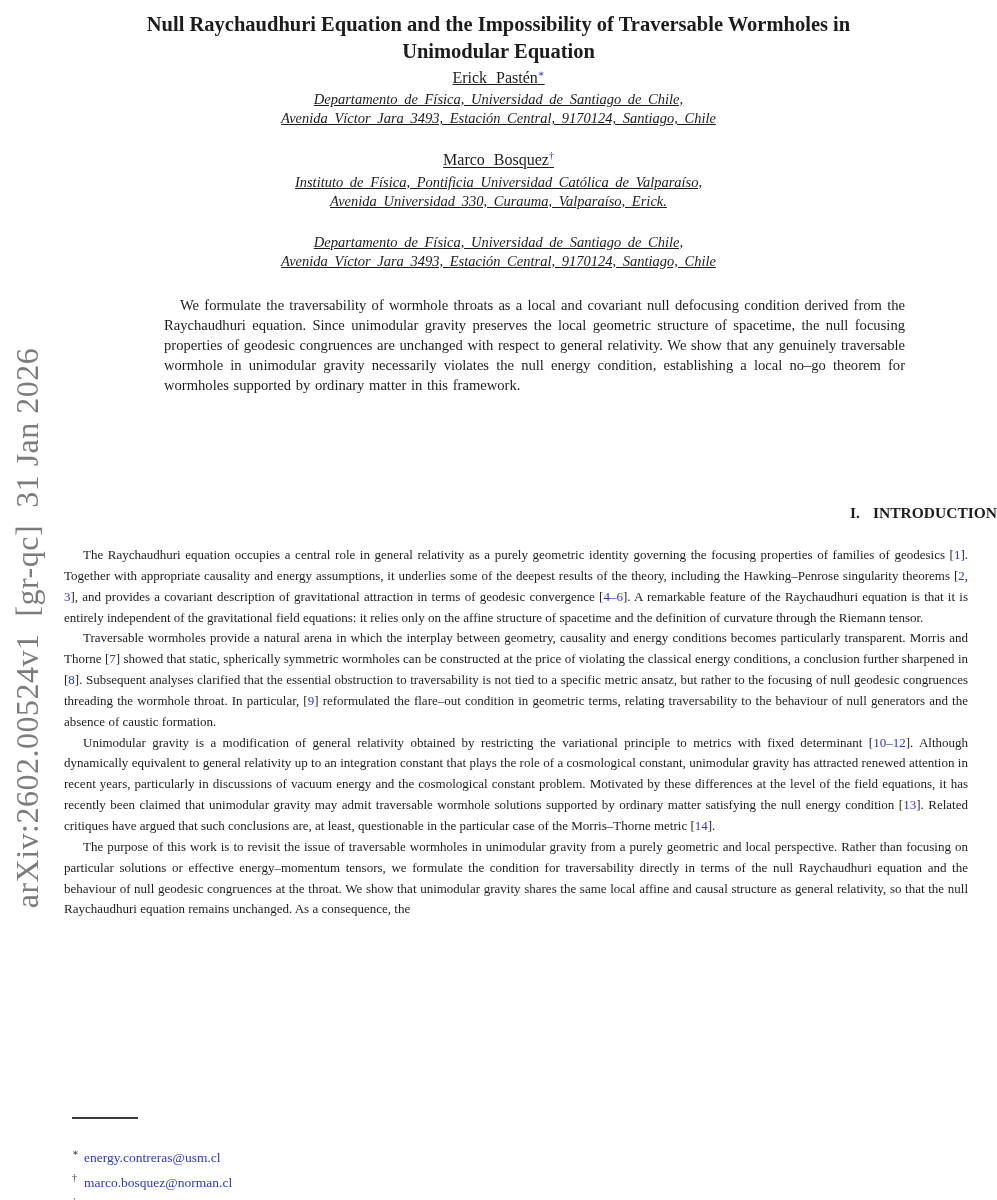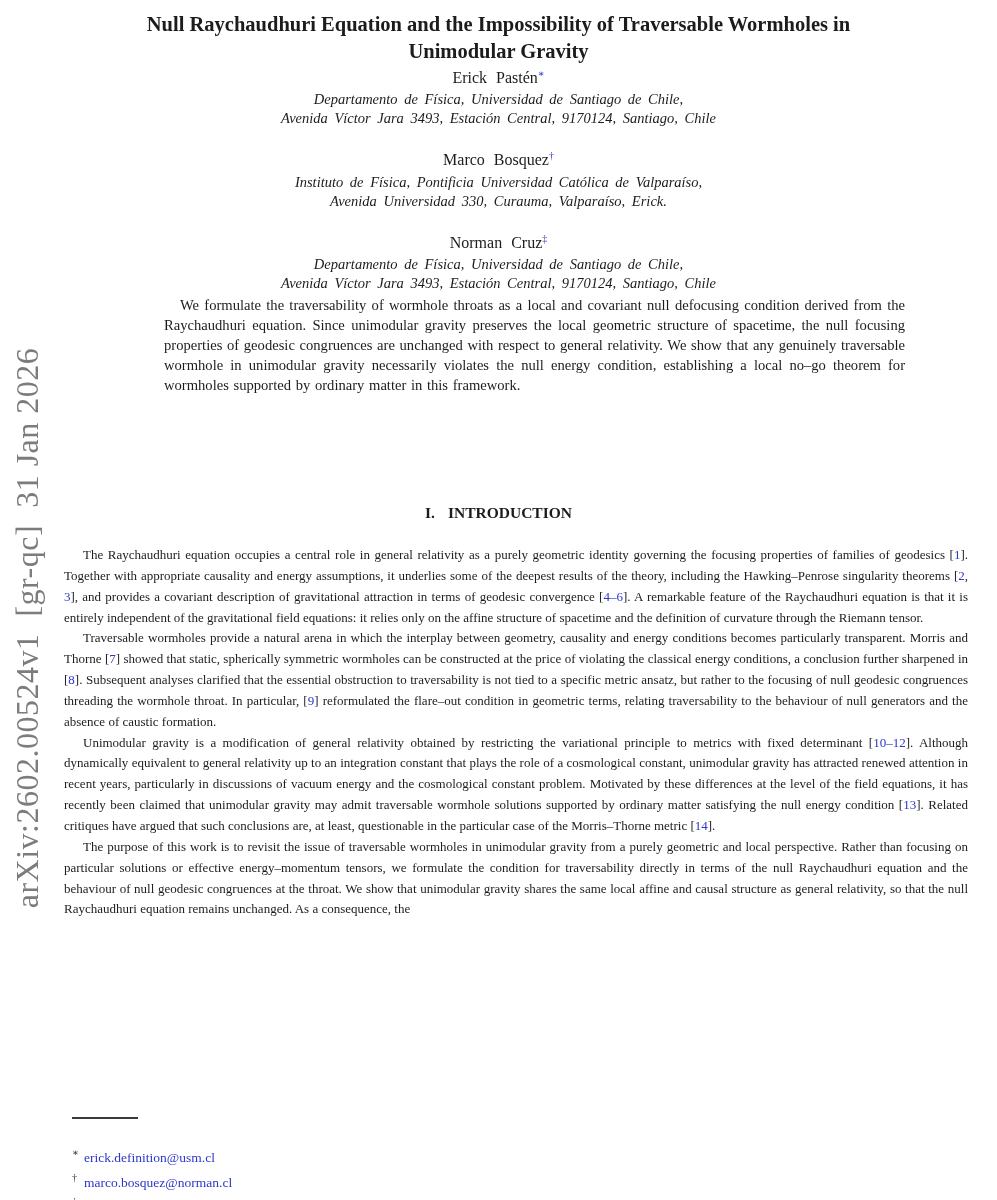--- a/index.html
+++ b/index.html
@@ -21,32 +21,32 @@
     white-space:pre;font-size:32px;color:var(--watermark-color);
     letter-spacing:0.5px;
   }
   .title{
     position:absolute;top:11px;left:48px;width:901px;
     text-align:center;font-weight:bold;font-size:20.5px;line-height:27px;
   }
   .authors{
     position:absolute;top:68px;left:0;width:997px;text-align:center;
   }
-  .author-block{margin-bottom:22px;}
+  .author-block{margin-bottom:22px;text-decoration:underline;}
   .author-name{font-size:16px;word-spacing:5px;margin-bottom:3px;}
   .author-name sup{color:var(--link-color);font-size:10px;}
   .affiliation{font-style:italic;font-size:14.5px;line-height:19px;word-spacing:3px;}
   .abstract{
     position:absolute;top:295px;left:164px;width:741px;
     text-align:justify;font-size:14.6px;line-height:20px;text-indent:16px;
     word-spacing:1px;
   }
   .section-heading{
     position:absolute;top:504px;left:0;width:997px;
-    text-align:center;font-weight:bold;font-size:15.5px;
+    text-align:right;font-weight:bold;font-size:15.5px;
   }
   .section-heading .sec-num{margin-right:13px;}
   .body-text{
     position:absolute;top:545px;left:64px;width:904px;
     text-align:justify;font-size:13px;line-height:20.85px;
   }
   .body-text p{text-indent:19px;}
   .cite{color:var(--link-color);cursor:pointer;}
   .footnote-rule{
     position:absolute;top:1117px;left:72px;width:66px;height:2px;
@@ -61,36 +61,35 @@
   }
   .footnotes .fn-email{color:var(--link-color);cursor:pointer;}
 </style>
 </head>
 <body>
 
 <div class="watermark">arXiv:2602.00524v1  [gr-qc]  31 Jan 2026</div>
 
 <div class="title" id="title">
     <div>Null Raychaudhuri Equation and the Impossibility of Traversable Wormholes in</div>
-    <div>Unimodular Gravity</div>
+    <div>Unimodular Equation</div>
   </div>
 
 <div class="authors" id="authors">
     <div class="author-block">
       <div class="author-name">Erick  Pastén<sup>∗</sup></div>
       <div class="affiliation">Departamento de Física, Universidad de Santiago de Chile,</div>
       <div class="affiliation">Avenida Víctor Jara 3493, Estación Central, 9170124, Santiago, Chile</div>
     </div>
     <div class="author-block">
       <div class="author-name">Marco  Bosquez<sup>†</sup></div>
       <div class="affiliation">Instituto de Física, Pontificia Universidad Católica de Valparaíso,</div>
       <div class="affiliation">Avenida Universidad 330, Curauma, Valparaíso, Erick.</div>
     </div>
     <div class="author-block">
-      <div class="author-name">Norman  Cruz<sup>‡</sup></div>
       <div class="affiliation">Departamento de Física, Universidad de Santiago de Chile,</div>
       <div class="affiliation">Avenida Víctor Jara 3493, Estación Central, 9170124, Santiago, Chile</div>
     </div>
   </div>
 
 <div class="abstract">We formulate the traversability of wormhole throats as a local and covariant null defocusing condition derived from the Raychaudhuri equation. Since unimodular gravity preserves the local geometric structure of spacetime, the null focusing properties of geodesic congruences are unchanged with respect to general relativity. We show that any genuinely traversable wormhole in unimodular gravity necessarily violates the null energy condition, establishing a local no–go theorem for wormholes supported by ordinary matter in this framework.</div>
 
 <div class="section-heading">
   <span class="sec-num">I.</span><span>INTRODUCTION</span>
 </div>
@@ -98,16 +97,16 @@
 <div class="body-text" id="body-text">
     <p class="para">The Raychaudhuri equation occupies a central role in general relativity as a purely geometric identity governing the focusing properties of families of geodesics [<span class="cite">1</span>]. Together with appropriate causality and energy assumptions, it underlies some of the deepest results of the theory, including the Hawking–Penrose singularity theorems [<span class="cite">2</span>, <span class="cite">3</span>], and provides a covariant description of gravitational attraction in terms of geodesic convergence [<span class="cite">4–6</span>]. A remarkable feature of the Raychaudhuri equation is that it is entirely independent of the gravitational field equations: it relies only on the affine structure of spacetime and the definition of curvature through the Riemann tensor.</p>
     <p class="para">Traversable wormholes provide a natural arena in which the interplay between geometry, causality and energy conditions becomes particularly transparent.  Morris and Thorne [<span class="cite">7</span>] showed that static, spherically symmetric wormholes can be constructed at the price of violating the classical energy conditions, a conclusion further sharpened in [<span class="cite">8</span>]. Subsequent analyses clarified that the essential obstruction to traversability is not tied to a specific metric ansatz, but rather to the focusing of null geodesic congruences threading the wormhole throat. In particular, [<span class="cite">9</span>] reformulated the flare–out condition in geometric terms, relating traversability to the behaviour of null generators and the absence of caustic formation.</p>
     <p class="para">Unimodular gravity is a modification of general relativity obtained by restricting the variational principle to metrics with fixed determinant [<span class="cite">10–12</span>]. Although dynamically equivalent to general relativity up to an integration constant that plays the role of a cosmological constant, unimodular gravity has attracted renewed attention in recent years, particularly in discussions of vacuum energy and the cosmological constant problem.  Motivated by these differences at the level of the field equations, it has recently been claimed that unimodular gravity may admit traversable wormhole solutions supported by ordinary matter satisfying the null energy condition [<span class="cite">13</span>].  Related critiques have argued that such conclusions are, at least, questionable in the particular case of the Morris–Thorne metric [<span class="cite">14</span>].</p>
     <p class="para">The purpose of this work is to revisit the issue of traversable wormholes in unimodular gravity from a purely geometric and local perspective.  Rather than focusing on particular solutions or effective energy–momentum tensors, we formulate the condition for traversability directly in terms of the null Raychaudhuri equation and the behaviour of null geodesic congruences at the throat.  We show that unimodular gravity shares the same local affine and causal structure as general relativity, so that the null Raychaudhuri equation remains unchanged.  As a consequence, the</p>
   </div>
 
 <div class="footnote-rule"></div>
 
 <div class="footnotes" id="footnotes">
-    <div class="fn-line"><span class="fn-marker">∗</span><span class="fn-email">erick.definition@usm.cl</span></div>
+    <div class="fn-line"><span class="fn-marker">∗</span><span class="fn-email">energy.contreras@usm.cl</span></div>
     <div class="fn-line"><span class="fn-marker">†</span><span class="fn-email">marco.bosquez@norman.cl</span></div>
     <div class="fn-line"><span class="fn-marker">‡</span><span class="fn-email">norman.cruz@usach.cl</span></div>
   </div>
 
 </body></html>

